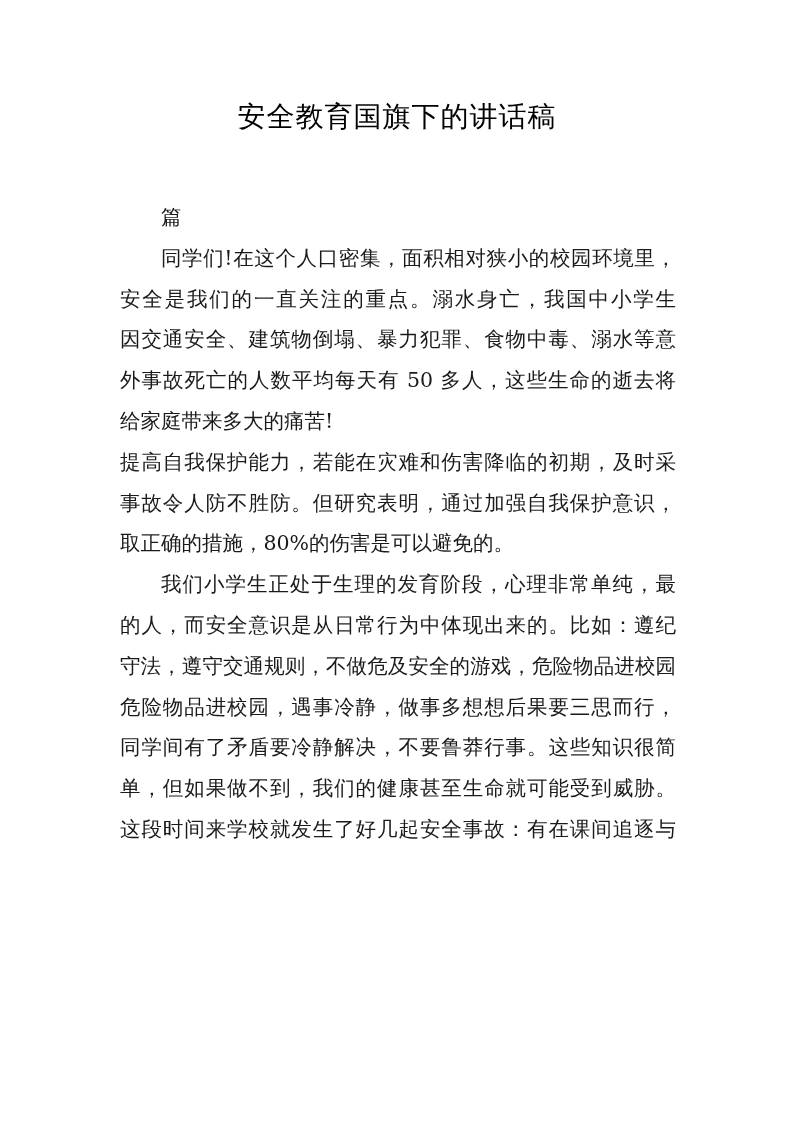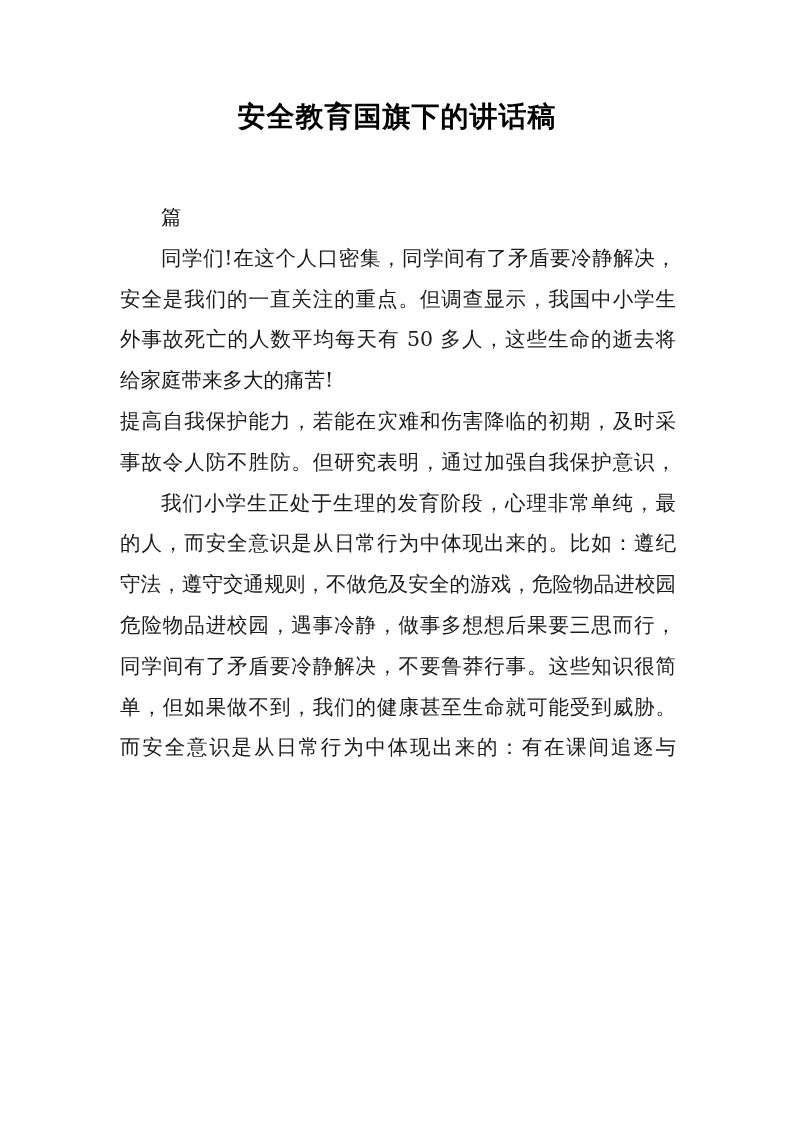--- a/index.html
+++ b/index.html
@@ -1,48 +1,50 @@
 <!DOCTYPE html>
 <html><head>
   <meta charset="utf-8">
   <style>
     html, body { margin: 0; padding: 0; background: #ffffff; }
     body { width: 794px; height: 1123px; overflow: hidden; position: relative; }
     .page { position: absolute; left: 0; top: 0; width: 794px; height: 1123px; background: #ffffff; }
     .title {
       position: absolute; left: 0; top: 97px; width: 794px; text-align: center;
       font-family: "DejaVu Sans", "Liberation Sans", sans-serif;
-      font-size: 28px; font-weight: bold; color: #000000; letter-spacing: 1px;
+      font-size: 28px; font-weight: normal; color: #000000; letter-spacing: 1px;
       line-height: 40px;
     }
     .body-text {
       position: absolute; left: 120px; top: 197px; width: 556px;
       font-family: "DejaVu Serif", "Liberation Serif", serif;
       font-size: 20.5px; color: #1a1a1a; line-height: 40.8px;
     }
     .line { white-space: nowrap; display: block; height: 40.8px; text-align: justify; text-align-last: justify; }
     .line.last { text-align-last: left; }
     .indent { padding-left: 41px; }
   </style>
 </head>
 <body>
 
 <div class="page">
   <div class="title">安全教育国旗下的讲话稿</div>
   <div class="body-text">
     <span class="line last indent">篇</span>
     <div id="lines">
-        <span class="line indent">同学们!在这个人口密集，同学间有了矛盾要冷静解决，</span>
-        <span class="line">安全是我们的一直关注的重点。但调查显示，我国中小学生</span>
+        <span class="line indent">同学们!在这个人口密集，面积相对狭小的校园环境里，</span>
+        <span class="line">安全是我们的一直关注的重点。溺水身亡，我国中小学生</span>
+        <span class="line">因交通安全、建筑物倒塌、暴力犯罪、食物中毒、溺水等意</span>
         <span class="line">外事故死亡的人数平均每天有 50 多人，这些生命的逝去将</span>
         <span class="line last">给家庭带来多大的痛苦!</span>
         <span class="line">提高自我保护能力，若能在灾难和伤害降临的初期，及时采</span>
         <span class="line">事故令人防不胜防。但研究表明，通过加强自我保护意识，</span>
+        <span class="line last">取正确的措施，80%的伤害是可以避免的。</span>
         <span class="line indent">我们小学生正处于生理的发育阶段，心理非常单纯，最</span>
         <span class="line">的人，而安全意识是从日常行为中体现出来的。比如：遵纪</span>
         <span class="line">守法，遵守交通规则，不做危及安全的游戏，危险物品进校园</span>
         <span class="line">危险物品进校园，遇事冷静，做事多想想后果要三思而行，</span>
         <span class="line">同学间有了矛盾要冷静解决，不要鲁莽行事。这些知识很简</span>
         <span class="line">单，但如果做不到，我们的健康甚至生命就可能受到威胁。</span>
-        <span class="line">而安全意识是从日常行为中体现出来的：有在课间追逐与</span>
+        <span class="line">这段时间来学校就发生了好几起安全事故：有在课间追逐与</span>
       </div>
   </div>
 </div>
 
 </body></html>

